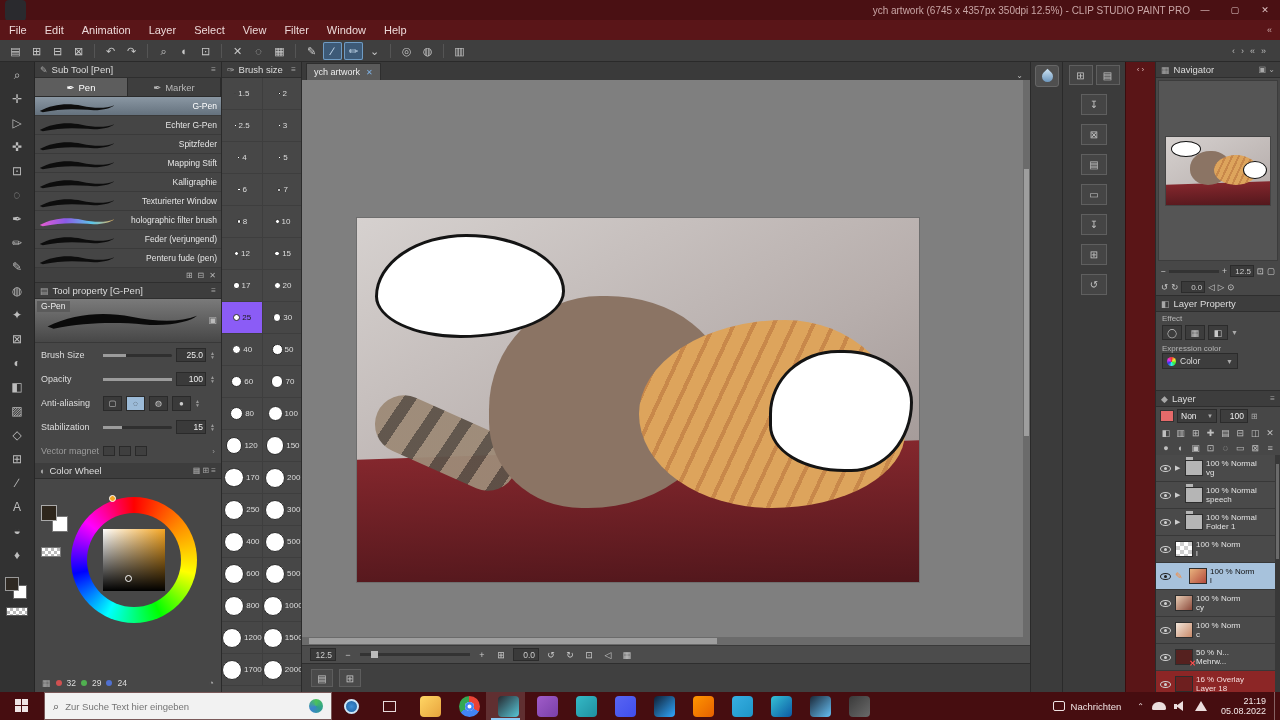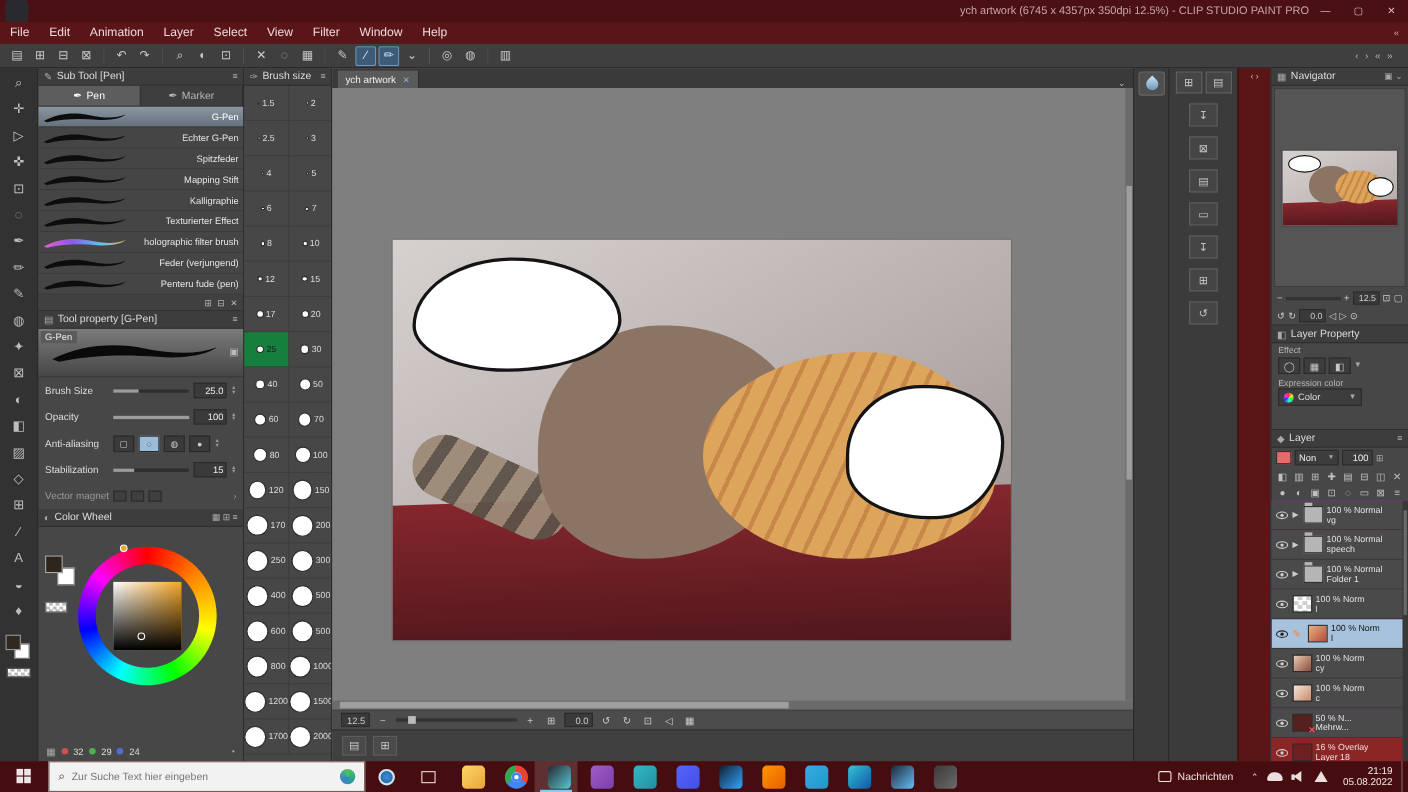--- a/index.html
+++ b/index.html
@@ -73,21 +73,21 @@
 .ctrans{position:absolute;left:6px;top:68px;width:20px;height:10px;background:repeating-conic-gradient(#bbb 0 25%,#fff 0 50%) 0 0/6px 6px;border:1px solid #777}
 .rgbrow{position:absolute;left:0;right:0;bottom:2px;height:14px;display:flex;align-items:center;gap:5px;padding:0 7px;font-size:8.5px;color:#ddd}
 .rdot{width:6px;height:6px;border-radius:50%;flex:none}
 .rgbrow .ric{color:#aaa;font-size:9px}
 
 .bspanel{width:80px;border-right:1px solid #2a2a2a;display:flex;flex-direction:column;background:#474747}
 .bsgrid{flex:1;display:grid;grid-template-columns:1fr 1fr;grid-auto-rows:32px;overflow:hidden}
 .size-cell{position:relative;border-right:1px solid #3e3e3e;border-bottom:1px solid #3e3e3e;display:flex;flex-direction:row;align-items:center;justify-content:center;gap:2px}
 .size-cell .dot{background:#fff;border-radius:50%;border:1px solid #2d2d2d}
 .size-cell .num{font-size:8px;color:#ddd;line-height:8px}
-.size-cell.sel{background:#15803d}
+.size-cell.sel{background:#8b5cf6}
 .size-cell.sel .num{color:#1a1a1a}
 
 .canvascol{flex:1;display:flex;flex-direction:column;background:#7f7f7f;min-width:0}
 .tabbar{height:18px;background:#3a3a3a;display:flex;align-items:flex-end;flex:none}
 .ctab{height:17px;background:#5a5a5a;color:#eee;font-size:9px;display:flex;align-items:center;gap:6px;padding:0 7px;border:1px solid #2e2e2e;border-bottom:none;margin-left:4px}
 .ctab .x{color:#7fb2e5;font-size:8px}
 .tabcaret{margin-left:auto;color:#bbb;font-size:8px;padding:0 7px}
 .viewport{flex:1;position:relative;overflow:hidden}
 .artwork{position:absolute;left:55px;top:138px;width:562px;height:364px;background:linear-gradient(150deg,#d6d1cf,#b7aeac 55%,#978d8b);box-shadow:0 0 0 1px #6e6e6e;overflow:hidden}
 .floor{position:absolute;left:-12px;right:-12px;bottom:-14px;height:146px;background:linear-gradient(#84272d,#4f161b);transform:rotate(-2deg)}
@@ -350,21 +350,21 @@
           <div class="brow">
        <span class="stroke"><svg viewBox="0 0 100 22" preserveAspectRatio="none">
                 <path d="M1,17 C18,5 38,3 56,8 C74,13 88,13 99,7 C95,12 82,17 64,15 C46,13 26,13 5,19 Z"></path>
               </svg></span>
        <span class="blabel">Kalligraphie</span>
      </div>
           <div class="brow">
        <span class="stroke"><svg viewBox="0 0 100 22" preserveAspectRatio="none">
                 <path d="M1,17 C18,5 38,3 56,8 C74,13 88,13 99,7 C95,12 82,17 64,15 C46,13 26,13 5,19 Z"></path>
               </svg></span>
-       <span class="blabel">Texturierter Effect</span>
+       <span class="blabel">Texturierter Window</span>
      </div>
           <div class="brow">
        <span class="stroke rainbow"><svg viewBox="0 0 100 22" preserveAspectRatio="none">
                 <path d="M1,17 C18,5 38,3 56,8 C74,13 88,13 99,7 C95,12 82,17 64,15 C46,13 26,13 5,19 Z"></path>
               </svg></span>
        <span class="blabel">holographic filter brush</span>
      </div>
           <div class="brow">
        <span class="stroke"><svg viewBox="0 0 100 22" preserveAspectRatio="none">
                 <path d="M1,17 C18,5 38,3 56,8 C74,13 88,13 99,7 C95,12 82,17 64,15 C46,13 26,13 5,19 Z"></path>

